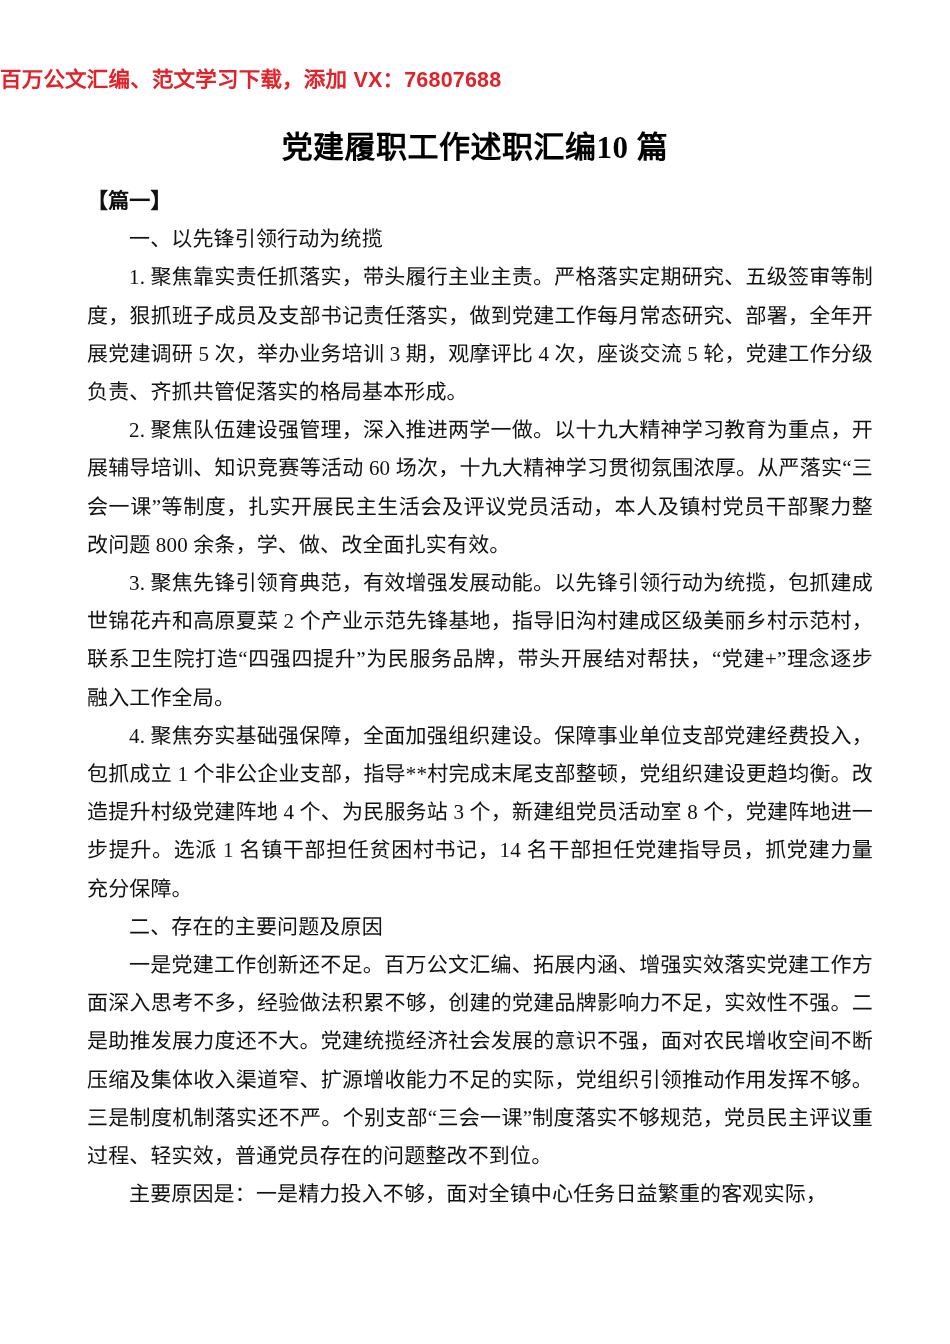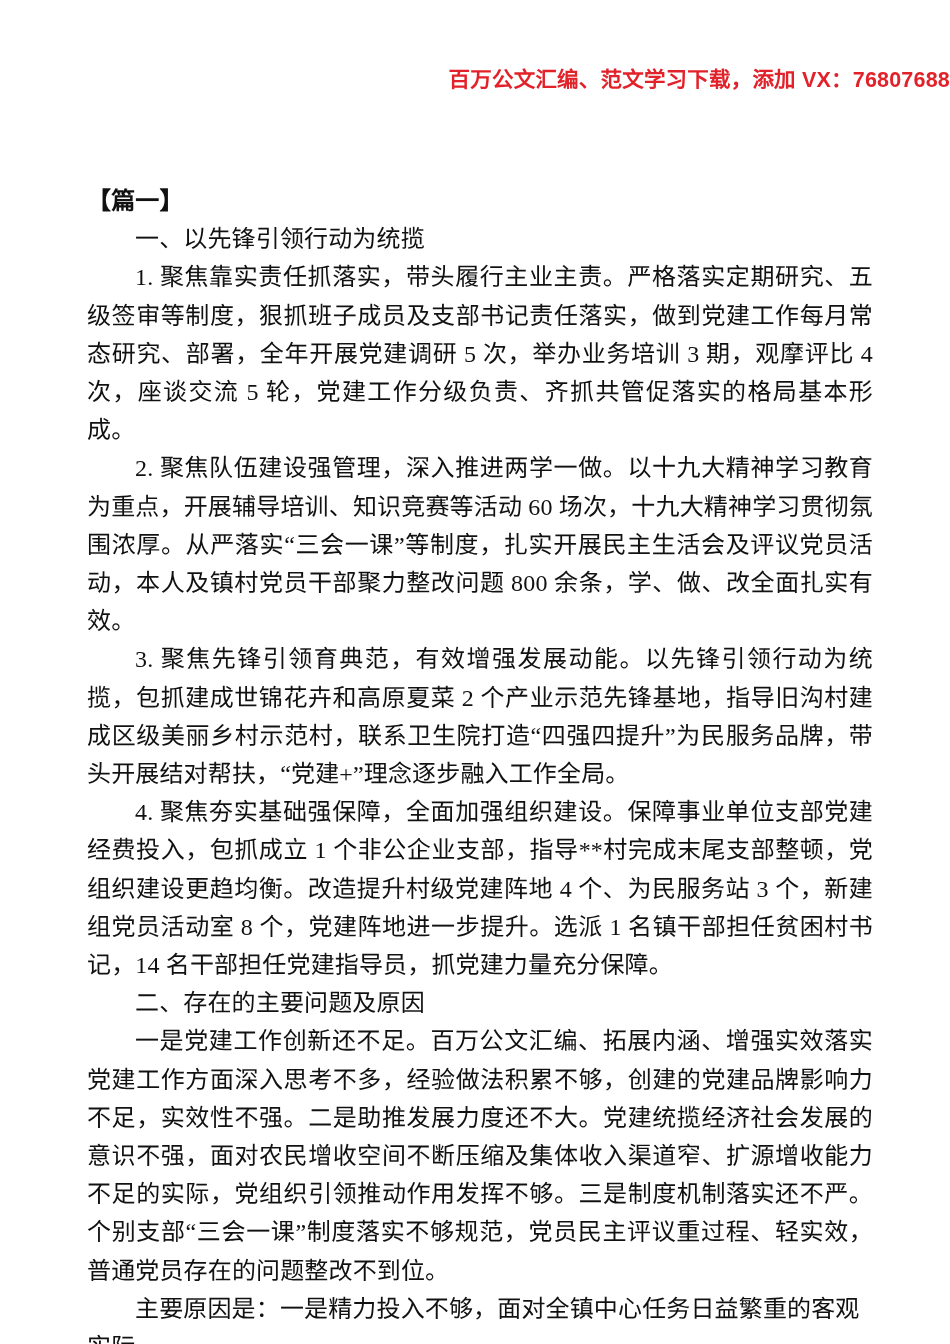--- a/index.html
+++ b/index.html
@@ -24,21 +24,21 @@
     background: #ffffff;
     box-sizing: border-box;
   }
 
   
   .promo-line {
     position: absolute;
     top: 62px;
     left: 0;
     width: 950px;
-    text-align: right;
+    text-align: left;
     font-family: "Liberation Sans", "DejaVu Sans", sans-serif;
     font-size: 21.5px;
     font-weight: 700;
     letter-spacing: 0.2px;
     color: #e2222a;
     white-space: nowrap;
   }
 
   
   .doc-title {
@@ -59,21 +59,21 @@
   .body-col {
     position: absolute;
     top: 182px;
     left: 87px;
     width: 786px;
   }
 
   .para {
     margin: 0;
     font-family: "Liberation Serif", "DejaVu Serif", serif;
-    font-size: 24px;
+    font-size: 21px;
     line-height: 38.2px;
     color: #111111;
     text-align: justify;
     text-justify: inter-ideograph;
     letter-spacing: 0.15px;
     word-break: break-all;
   }
 
   .para.indent {
     text-indent: 2em;
@@ -87,20 +87,21 @@
     text-align: left;
   }
 </style>
 </head>
 <body>
 
 <div class="page">
 
   <div class="promo-line">百万公文汇编、范文学习下载，添加 VX：76807688</div>
 
+  <h1 class="doc-title">党建履职工作述职汇编10 篇</h1>
 
   <div class="body-col">
 
     <p class="para bold tight">【篇一】</p>
 
     <p class="para indent tight">一、以先锋引领行动为统揽</p>
 
     <p class="para indent">1. 聚焦靠实责任抓落实，带头履行主业主责。严格落实定期研究、五级签审等制度，狠抓班子成员及支部书记责任落实，做到党建工作每月常态研究、部署，全年开展党建调研 5 次，举办业务培训 3 期，观摩评比 4 次，座谈交流 5 轮，党建工作分级负责、齐抓共管促落实的格局基本形成。</p>
 
     <p class="para indent">2. 聚焦队伍建设强管理，深入推进两学一做。以十九大精神学习教育为重点，开展辅导培训、知识竞赛等活动 60 场次，十九大精神学习贯彻氛围浓厚。从严落实“三会一课”等制度，扎实开展民主生活会及评议党员活动，本人及镇村党员干部聚力整改问题 800 余条，学、做、改全面扎实有效。</p>

